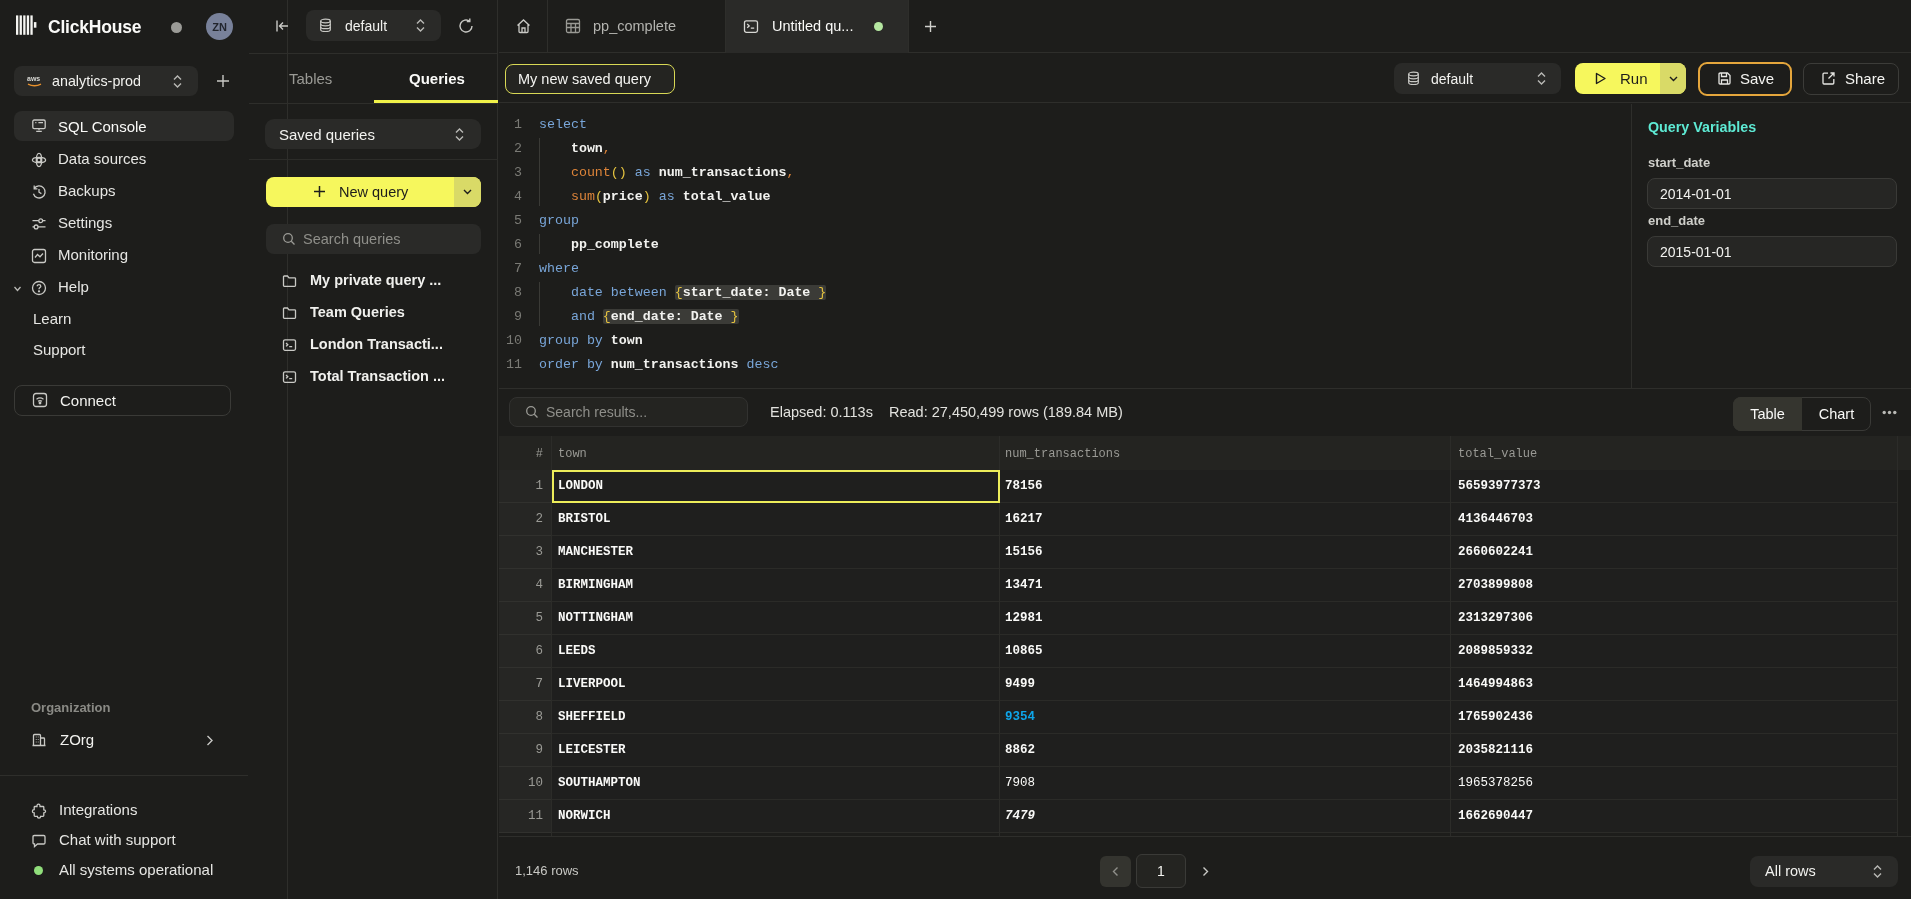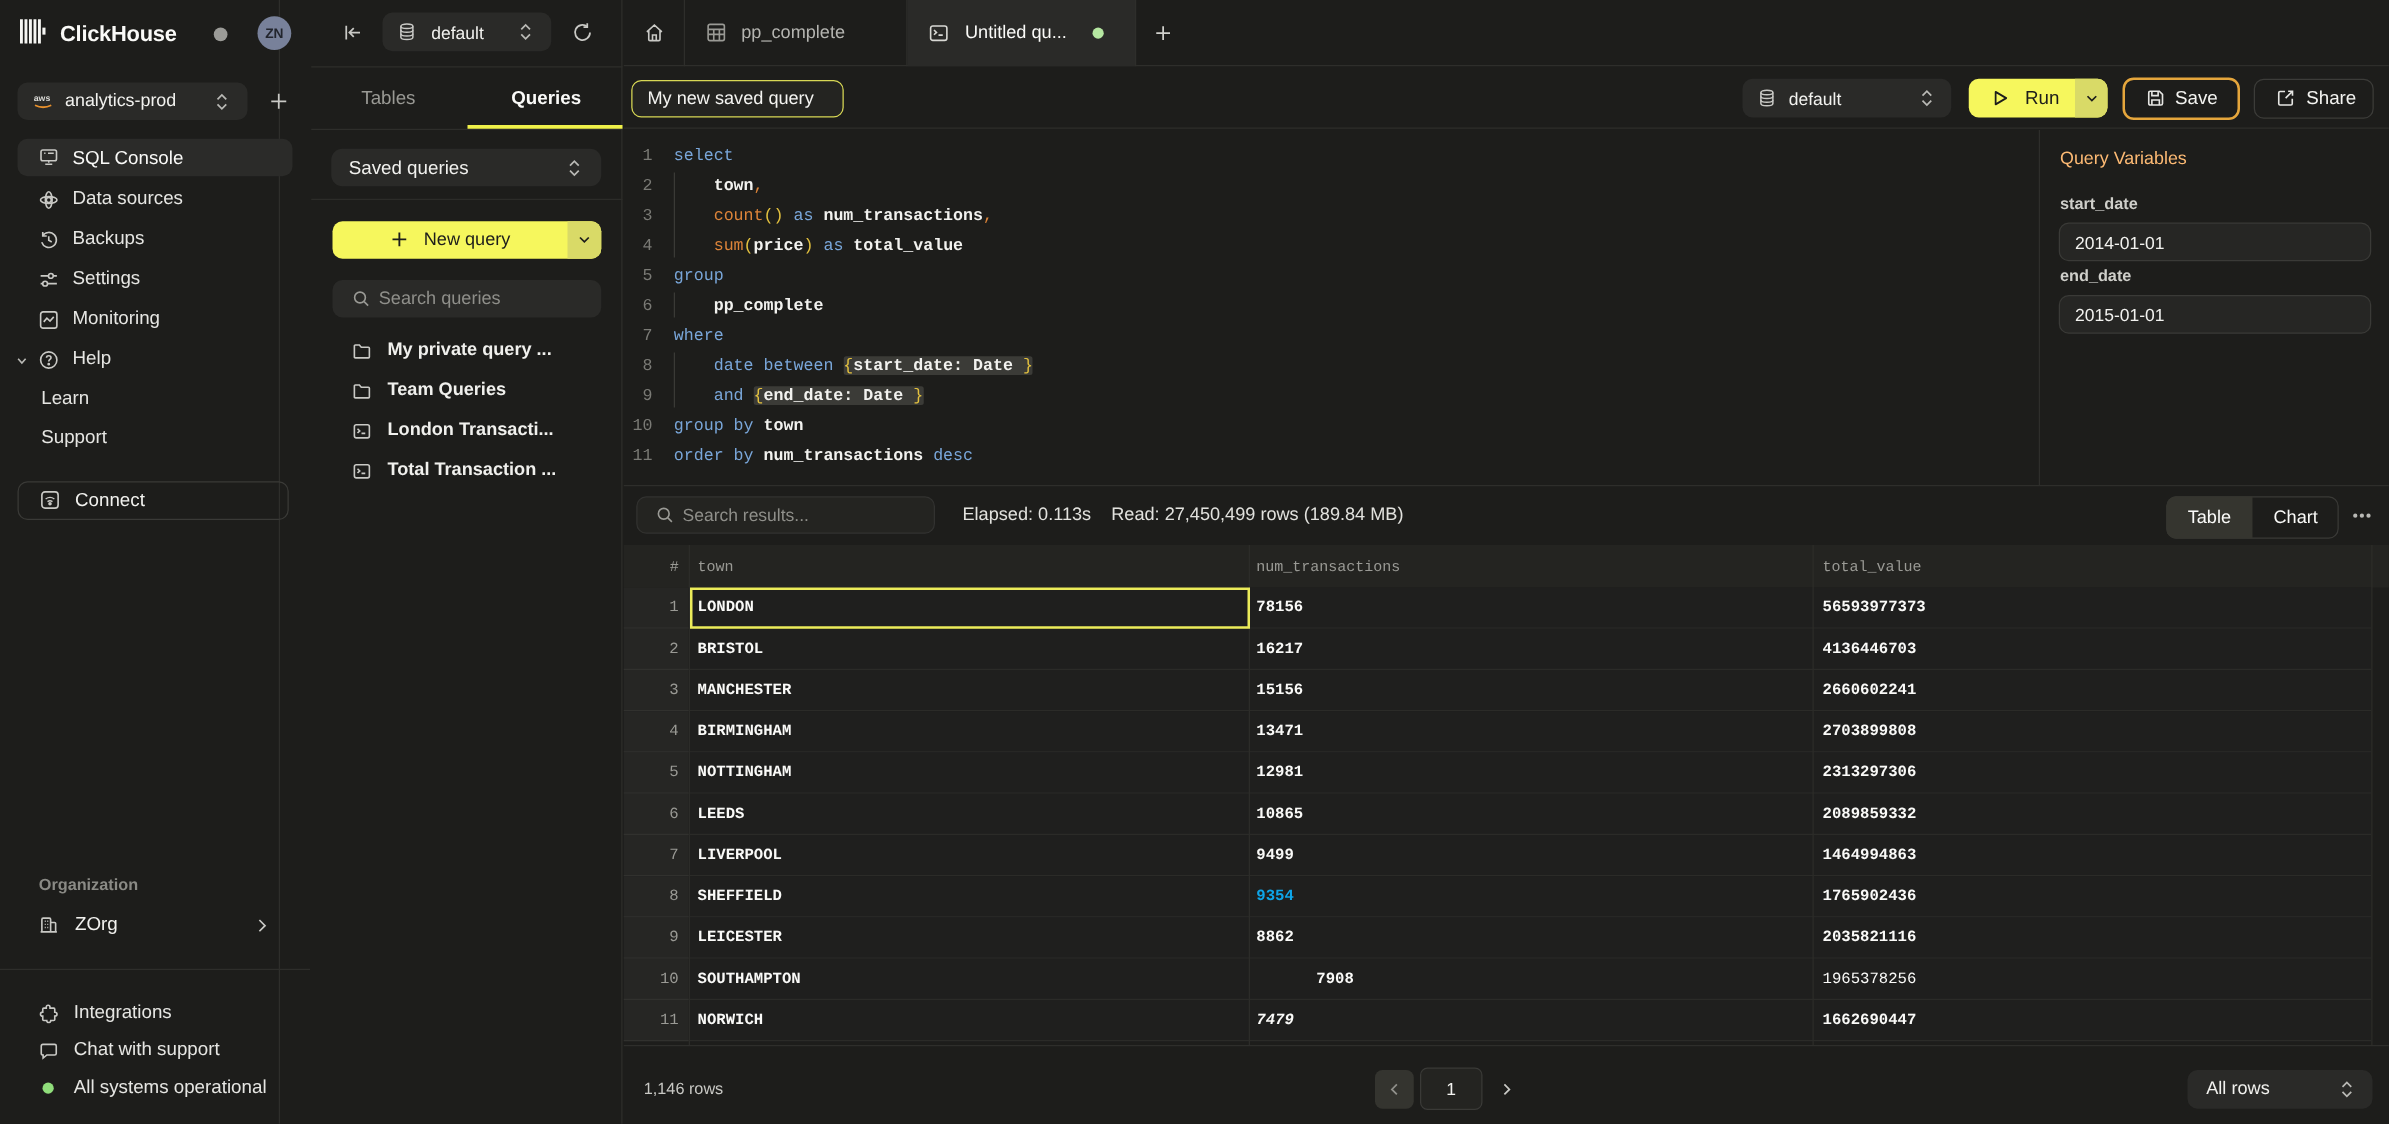--- a/index.html
+++ b/index.html
@@ -7,21 +7,21 @@
     font-family:"Liberation Sans", sans-serif; color:#ececea; }
   .abs { position:absolute; }
   .mono { font-family:"Liberation Mono", monospace; }
   .row { display:flex; align-items:center; }
   svg { display:block; }
   .ic { stroke:#c9c9c5; fill:none; stroke-width:1.3; }
 </style>
 <style>#editor .k{color:#79a6d9} #editor .f{color:#dd8439} #editor .n{color:#f2f2ef;font-weight:bold} #editor .p{color:#e3c13f} #editor .o{color:#dd8439} #editor .v{background:#3b3b37;border-radius:2px;}</style></head>
 <body>
 
-<div class="abs" id="sidebar" style="left:0;top:0;width:224px;height:899px;border-right:1px solid #2e2e2b;">
+<div class="abs" id="sidebar" style="left:0;top:0;width:288px;height:899px;border-right:1px solid #2e2e2b;">
 
   <svg class="abs" style="left:16px;top:15px;" width="22" height="21" viewBox="0 0 22 21">
     <g fill="#f5f5f2">
       <rect x="0" y="0.4" width="2.3" height="19.4"></rect>
       <rect x="3.6" y="0.4" width="2.3" height="19.4"></rect>
       <rect x="7.2" y="0.4" width="2.3" height="19.4"></rect>
       <rect x="10.8" y="0.4" width="2.3" height="19.4"></rect>
       <rect x="14.4" y="0.4" width="2.3" height="19.4"></rect>
       <rect x="17.9" y="7.1" width="2.5" height="5.6"></rect>
     </g>
@@ -296,21 +296,21 @@
       <div class="abs mono" style="left:40px;top:178px;font-size:13.3px;line-height:17px;white-space:pre;">&nbsp;&nbsp;&nbsp;&nbsp;<span class="k">date</span> <span class="k">between</span> <span class="v"><span class="p">{</span><span class="n">start_date:</span> <span class="n">Date</span> <span class="p">}</span></span></div>
       <div class="abs mono" style="left:0;top:202px;width:23px;text-align:right;color:#7a7a75;font-size:13.3px;line-height:17px;">9</div>
       <div class="abs mono" style="left:40px;top:202px;font-size:13.3px;line-height:17px;white-space:pre;">&nbsp;&nbsp;&nbsp;&nbsp;<span class="k">and</span> <span class="v"><span class="p">{</span><span class="n">end_date:</span> <span class="n">Date</span> <span class="p">}</span></span></div>
       <div class="abs mono" style="left:0;top:226px;width:23px;text-align:right;color:#7a7a75;font-size:13.3px;line-height:17px;">10</div>
       <div class="abs mono" style="left:40px;top:226px;font-size:13.3px;line-height:17px;white-space:pre;"><span class="k">group</span> <span class="k">by</span> <span class="n">town</span></div>
       <div class="abs mono" style="left:0;top:250px;width:23px;text-align:right;color:#7a7a75;font-size:13.3px;line-height:17px;">11</div>
       <div class="abs mono" style="left:40px;top:250px;font-size:13.3px;line-height:17px;white-space:pre;"><span class="k">order</span> <span class="k">by</span> <span class="n">num_transactions</span> <span class="k">desc</span></div>
     </div>
 
   <div class="abs" style="left:1132px;top:104px;width:1px;height:284px;background:#2e2e2b;"></div>
-  <div class="abs" style="left:1149px;top:119px;font-size:14.3px;font-weight:400;color:#fdba74;">Query Variables</div>
+  <div class="abs" style="left:1149px;top:119px;font-size:14.3px;font-weight:700;color:#5eead4;">Query Variables</div>
   <div class="abs" style="left:1149px;top:155px;font-size:13px;font-weight:700;color:#cfcfca;">start_date</div>
   <div class="abs" style="left:1148px;top:178px;width:250px;height:31px;background:#262624;border:1px solid #3a3a37;border-radius:8px;"></div>
   <div class="abs" style="left:1161px;top:186px;font-size:14px;color:#f2f2ef;">2014-01-01</div>
   <div class="abs" style="left:1149px;top:213px;font-size:13px;font-weight:700;color:#cfcfca;">end_date</div>
   <div class="abs" style="left:1148px;top:236px;width:250px;height:31px;background:#262624;border:1px solid #3a3a37;border-radius:8px;"></div>
   <div class="abs" style="left:1161px;top:244px;font-size:14px;color:#f2f2ef;">2015-01-01</div>
 
   <div class="abs" style="left:0;top:388px;width:1412px;height:1px;background:#2e2e2b;"></div>
   <div class="abs" style="left:10px;top:397px;width:239px;height:30px;background:#242421;border:1px solid #323230;border-radius:8px;"></div>
   <svg class="abs" style="left:26px;top:405px;" width="14" height="14" viewBox="0 0 14 14">
@@ -407,21 +407,21 @@
       <div class="abs mono" style="left:0;top:307px;width:44px;text-align:right;color:#9a9a95;font-size:12.5px;">9</div>
       <div class="abs mono" style="left:59px;top:307px;color:#fafaf8;font-weight:bold;font-size:12.5px;">LEICESTER</div>
       <div class="abs mono" style="left:506px;top:307px;color:#fafaf8;font-weight:bold;font-size:12.5px;">8862</div>
       <div class="abs mono" style="left:959px;top:307px;color:#fafaf8;font-weight:bold;font-size:12.5px;">2035821116</div>
       <div class="abs" style="left:0;top:331px;width:52px;height:33px;background:#262624;"></div>
       <div class="abs" style="left:52px;top:331px;width:1346px;height:33px;background:#1f1f1e;"></div>
       <div class="abs" style="left:52px;top:363px;width:1346px;height:1px;background:#2b2b28;"></div>
       <div class="abs" style="left:0;top:363px;width:52px;height:1px;background:#31312e;"></div>
       <div class="abs mono" style="left:0;top:340px;width:44px;text-align:right;color:#9a9a95;font-size:12.5px;">10</div>
       <div class="abs mono" style="left:59px;top:340px;color:#fafaf8;font-weight:bold;font-size:12.5px;">SOUTHAMPTON</div>
-      <div class="abs mono" style="left:506px;top:340px;color:#fafaf8;font-weight:bold;font-size:12.5px;margin-left:48px;">7908</div>
+      <div class="abs mono" style="left:506px;top:340px;color:#fafaf8;font-weight:normal;font-size:12.5px;">7908</div>
       <div class="abs mono" style="left:959px;top:340px;color:#fafaf8;font-weight:normal;font-size:12.5px;">1965378256</div>
       <div class="abs" style="left:0;top:364px;width:52px;height:33px;background:#262624;"></div>
       <div class="abs" style="left:52px;top:364px;width:1346px;height:33px;background:#1f1f1e;"></div>
       <div class="abs" style="left:52px;top:396px;width:1346px;height:1px;background:#2b2b28;"></div>
       <div class="abs" style="left:0;top:396px;width:52px;height:1px;background:#31312e;"></div>
       <div class="abs mono" style="left:0;top:373px;width:44px;text-align:right;color:#9a9a95;font-size:12.5px;">11</div>
       <div class="abs mono" style="left:59px;top:373px;color:#fafaf8;font-weight:bold;font-size:12.5px;">NORWICH</div>
       <div class="abs mono" style="left:506px;top:373px;color:#fafaf8;font-weight:bold;font-size:12.5px;font-style:italic;">7479</div>
       <div class="abs mono" style="left:959px;top:373px;color:#fafaf8;font-weight:bold;font-size:12.5px;">1662690447</div>
       <div class="abs" style="left:52px;top:0;width:1px;height:400px;background:#2c2c29;"></div>

